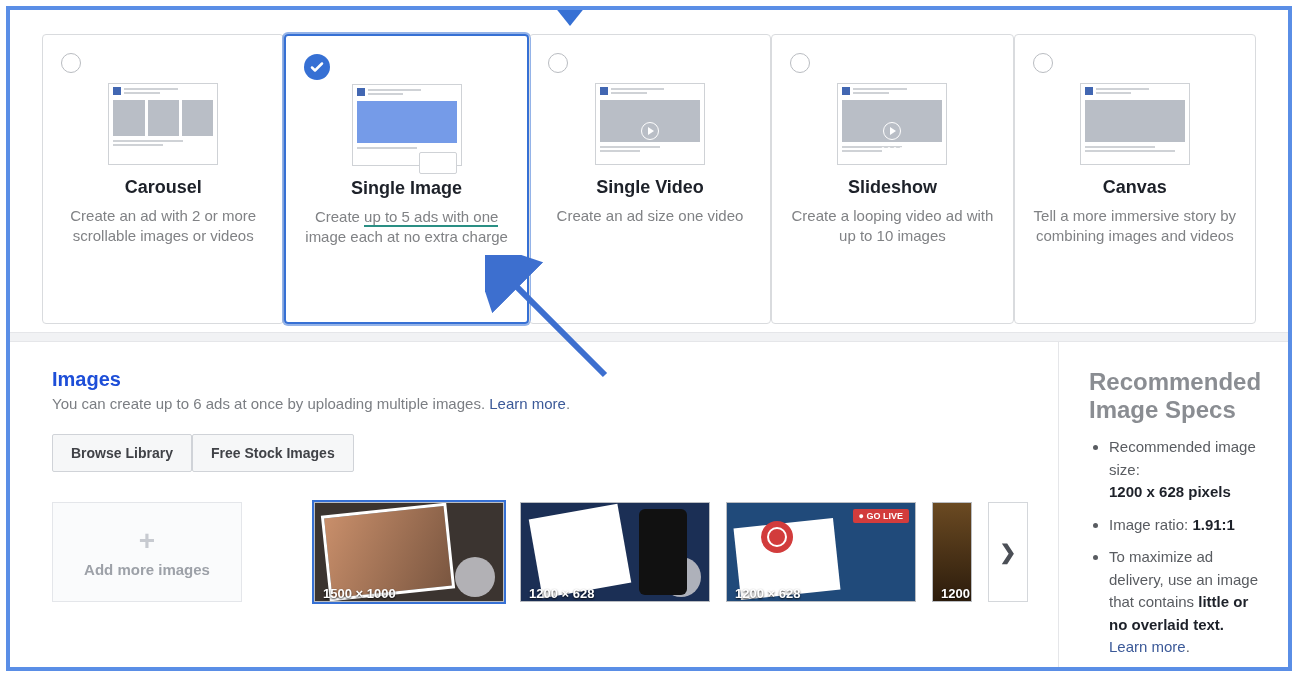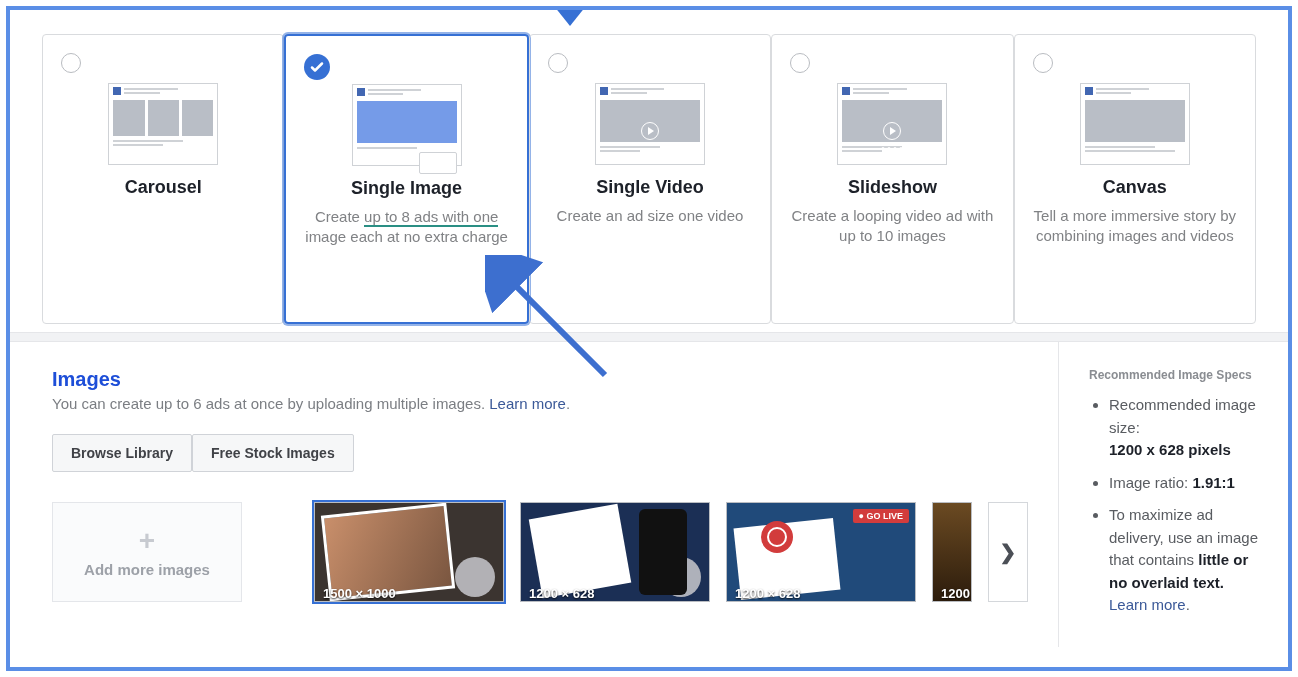--- a/index.html
+++ b/index.html
@@ -178,21 +178,21 @@
   .scene2{background:#1b2f55;}
   .scene2::before{content:"";position:absolute;left:14px;top:8px;width:90px;height:80px;background:#fff;transform:rotate(-10deg);}
   .scene2::after{content:"";position:absolute;right:22px;top:6px;width:48px;height:86px;background:#111;border-radius:6px;}
   .scene3{background:#204a7a;}
   .scene3 .tag{position:absolute;right:6px;top:6px;background:#d23c3c;color:#fff;font-size:9px;padding:2px 6px;border-radius:2px;font-weight:bold;}
   .scene3::before{content:"";position:absolute;left:10px;bottom:6px;width:100px;height:72px;background:#fff;transform:rotate(-6deg);}
   .scene3 .ring{position:absolute;left:34px;top:18px;width:32px;height:32px;border-radius:50%;background:#d23c3c;display:flex;align-items:center;justify-content:center;}
   .scene3 .ring::after{content:"";width:16px;height:16px;border:2px solid #fff;border-radius:50%;}
   .scene4{background:linear-gradient(#6b4a22,#2c1c0c);}
 
-  .specs-title { font-size:12px; font-weight:bold; color:#8a8d92; margin-bottom:12px;}
+  .specs-title { font-size:24px; font-weight:bold; color:#8a8d92; margin-bottom:12px;}
   .specs-list { list-style:disc; padding-left:20px; color:#595c61; font-size:15px; line-height:1.5;}
   .specs-list li { margin-bottom:10px; }
   .specs-list b { color:#1d2129; }
 </style>
 </head>
 <body>
 
 <div class="outer">
 
   <svg class="top-arrow" width="40" height="24">
@@ -217,20 +217,21 @@
               <div></div>
               <div></div>
             </div>
           </div>
         <div class="pv-foot">
             <div style="width:70%"></div>
             <div style="width:50%"></div>
           </div>
       </div>
       <div class="card-title">Carousel</div>
+      <div class="card-desc">Create an ad with 2 or more scrollable images or videos</div>
     </div>
 
     <div class="format-card selected">
       <div class="radio checked">
         <svg width="16" height="16" viewBox="0 0 16 16" fill="none">
             <path d="M3 8.5l3 3 7-7" stroke-width="2.5" stroke-linecap="round" stroke-linejoin="round"></path>
           </svg>
       </div>
       <div class="card-preview">
         <div class="pv-head">
@@ -243,21 +244,21 @@
         <div class="pv-body">
             <div class="pv-img blue"></div>
           </div>
         <div class="pv-foot">
             <div style="width:60%"></div>
             <span class="btn"></span>
           </div>
       </div>
       <div class="card-title">Single Image</div>
       <div class="card-desc">
-        <span>Create </span><span class="underline-accent">up to 8 ads with one</span><span> image each at no extra charge</span>
+        <span>Create </span><span class="underline-accent">up to 5 ads with one</span><span> image each at no extra charge</span>
       </div>
     </div>
 
     <div class="format-card">
       <div class="radio"></div>
       <div class="card-preview">
         <div class="pv-head">
             <div class="pv-av"></div>
             <div class="pv-lines">
               <div></div>

